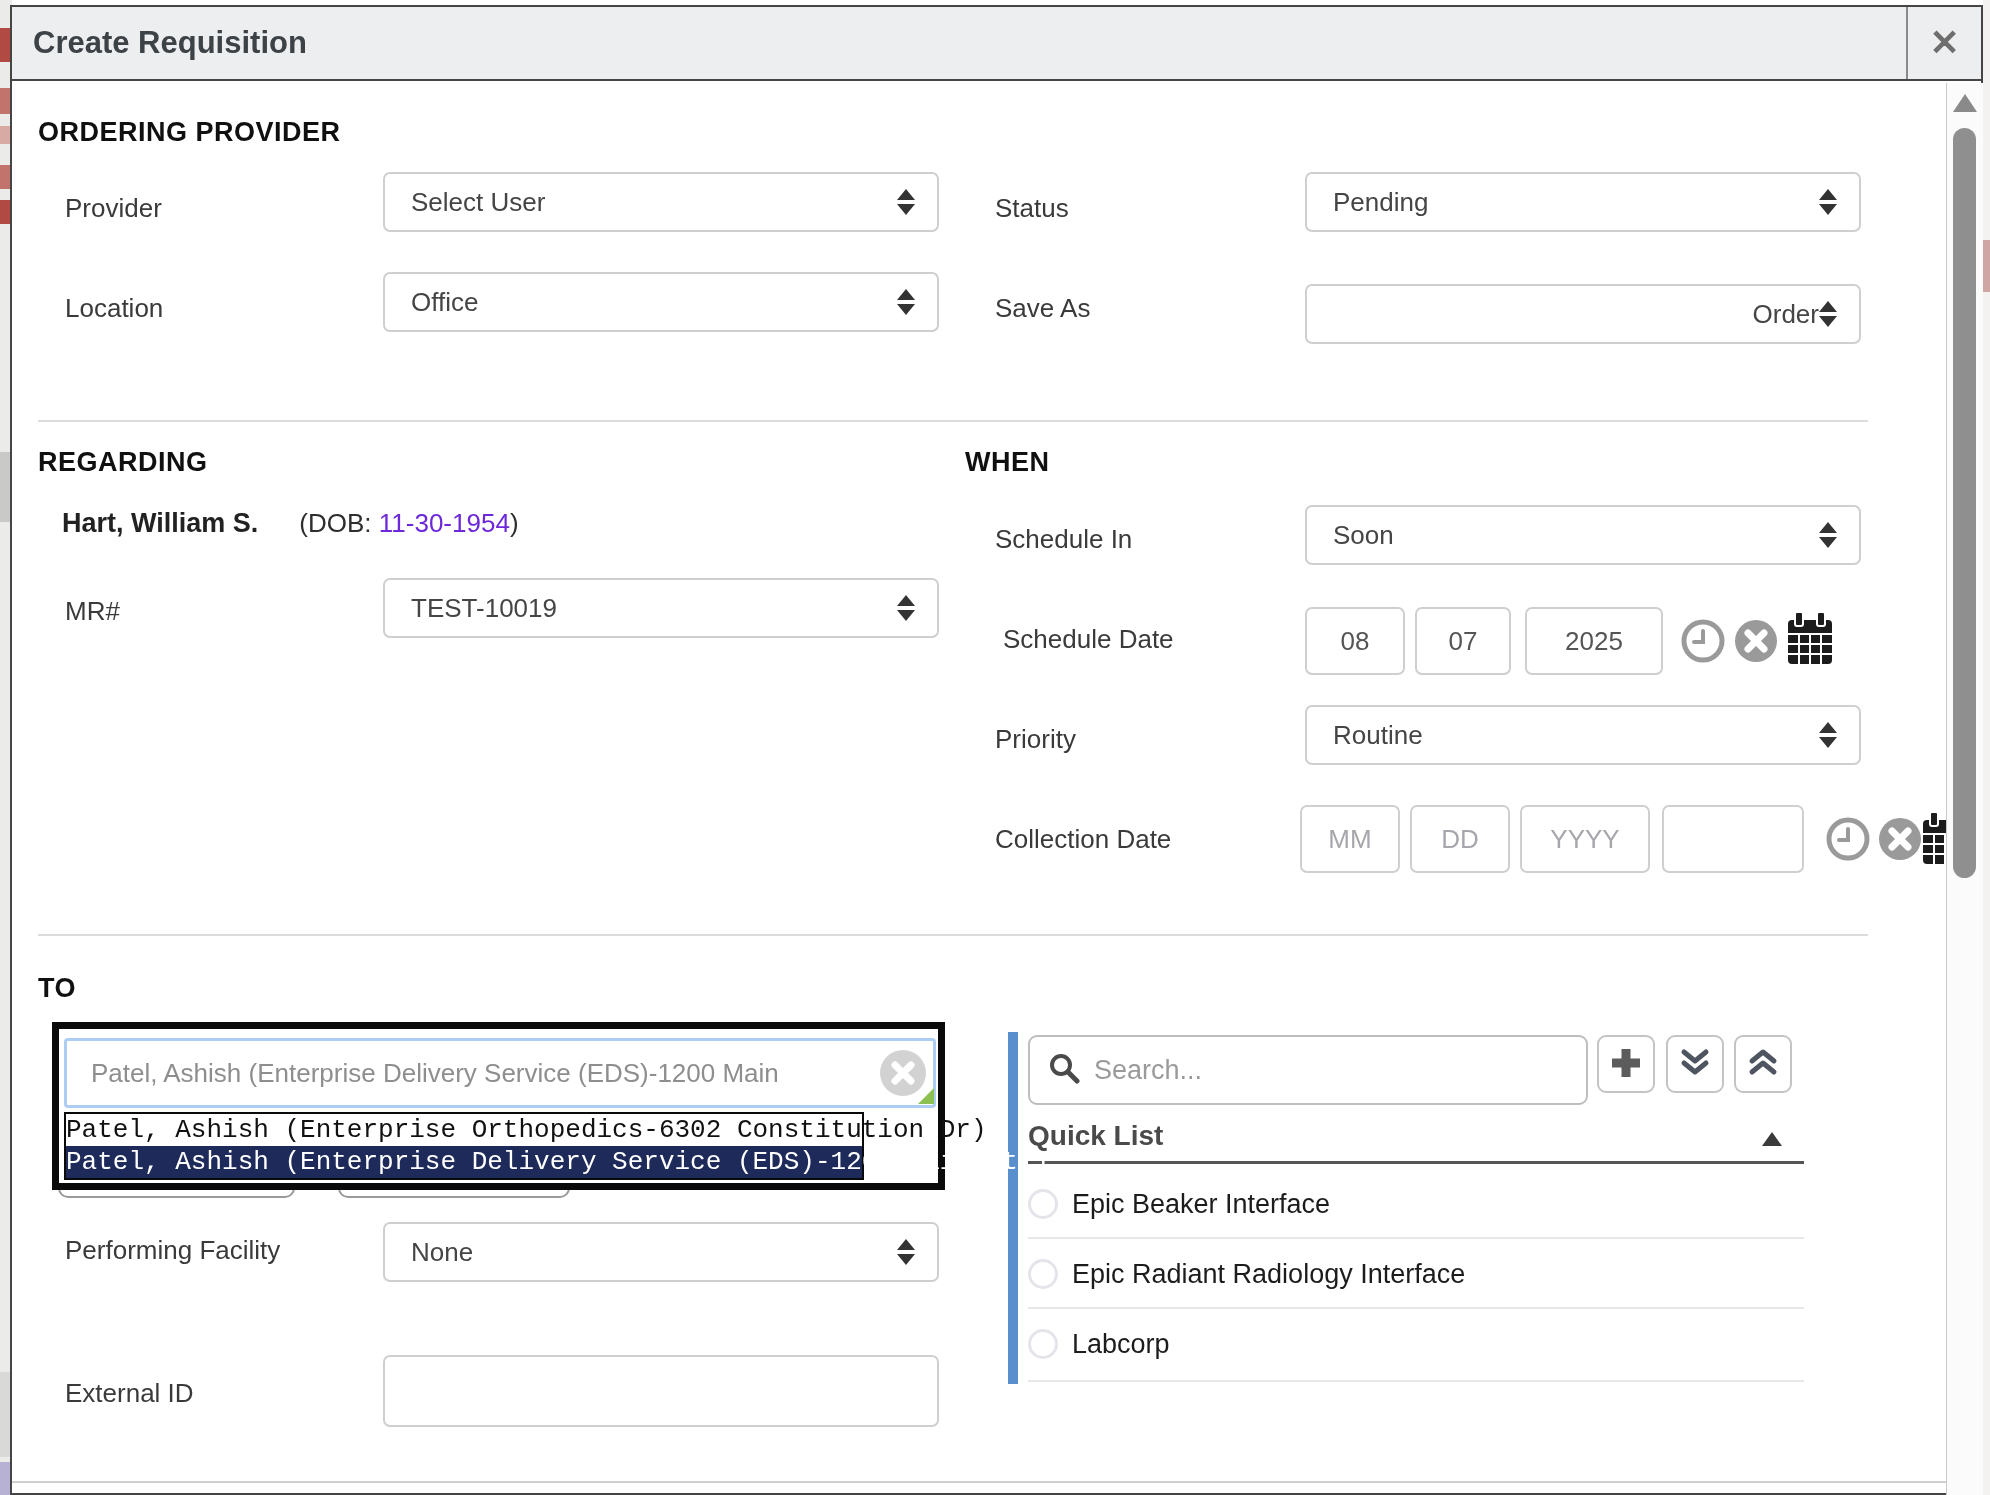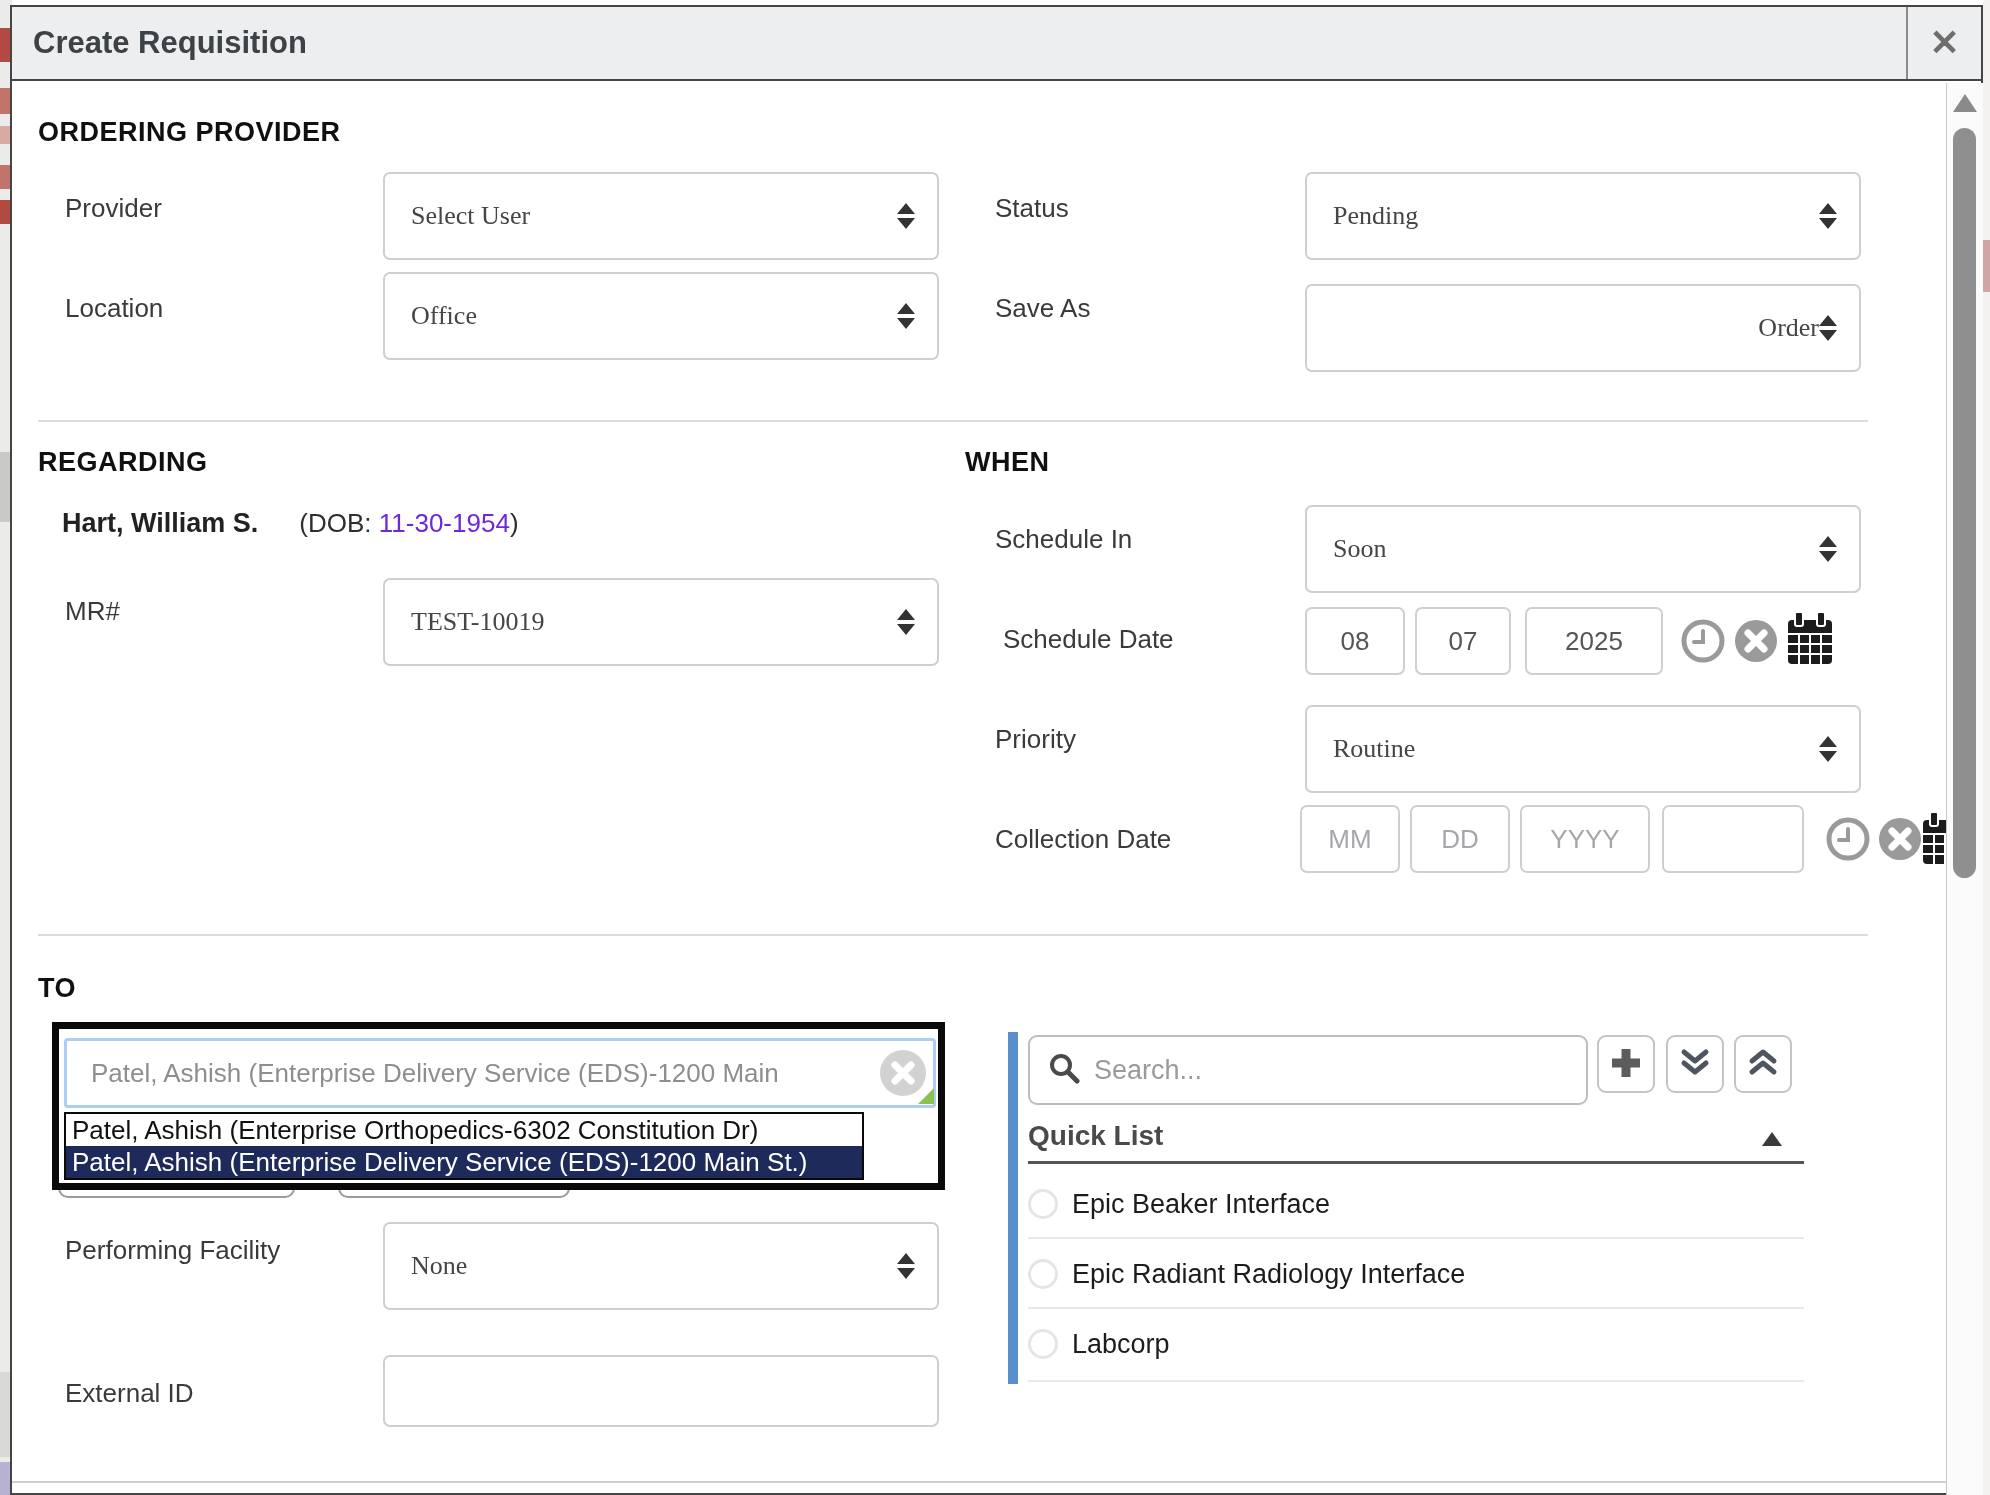--- a/index.html
+++ b/index.html
@@ -19,43 +19,43 @@
   .close-btn{left:1908px;top:7px;width:73px;height:72px;background:#edeef0;border:none;cursor:pointer;
     font-size:36px;font-weight:bold;color:#6e6e6e;line-height:72px;text-align:center;padding:0;}
   
   .sb-track{left:1946px;top:83px;width:37px;height:1412px;background:#fbfbfb;border-left:1px solid #c8c8c8;box-sizing:border-box;}
   .sb-up{left:1953px;top:94px;width:0;height:0;border-left:12px solid transparent;border-right:12px solid transparent;border-bottom:18px solid #8a8a8a;}
   .sb-thumb{left:1953px;top:128px;width:23px;height:750px;background:#8f8f8f;border-radius:12px;}
   
   .section-h{font-size:27px;font-weight:bold;color:#101010;letter-spacing:0.5px;}
   .lbl{font-size:26px;color:#3a3a3a;}
   
-  .sel{width:556px;height:88px;border:2px solid #cfcfcf;border-radius:7px;background:#fff;box-sizing:border-box;
-    display:flex;align-items:center;justify-content:space-between;padding:0 22px 0 26px;cursor:pointer;font-family:Liberation Serif, serif;}
+  .sel{width:556px;height:60px;border:2px solid #cfcfcf;border-radius:7px;background:#fff;box-sizing:border-box;
+    display:flex;align-items:center;justify-content:space-between;padding:0 22px 0 26px;cursor:pointer;}
   .sel-text{font-size:26px;color:#454545;}
   .spin{display:flex;flex-direction:column;align-items:center;gap:4px;}
   .tri-up{width:0;height:0;border-left:9px solid transparent;border-right:9px solid transparent;border-bottom:11px solid #333;}
   .tri-dn{width:0;height:0;border-left:9px solid transparent;border-right:9px solid transparent;border-top:11px solid #333;}
   
   .dbox{height:68px;border:2px solid #cfcfcf;border-radius:7px;background:#fff;box-sizing:border-box;
     font-size:26px;text-align:center;color:#555;outline:none;font-family:"Liberation Sans",sans-serif;}
   .dbox::placeholder{color:#a6a6ac;}
   
   .clock-icon svg, .xcircle-icon svg{display:block;}
   
   .hr{background:#dcdcdc;height:2px;}
   
   .anno-box{left:52px;top:1022px;width:893px;height:168px;border:7px solid #0a0a0a;background:#fff;box-sizing:border-box;z-index:2;}
   .to-input{left:64px;top:1038px;width:872px;height:70px;border:3px solid #aecdf2;border-radius:4px;box-sizing:border-box;
     font-size:26px;color:#8e8e8e;padding:0 70px 0 24px;outline:none;z-index:3;font-family:"Liberation Sans",sans-serif;background:#fff;}
   .clear-circle{left:880px;top:1050px;width:46px;height:46px;border-radius:50%;background:#d2d2d2;z-index:4;border:none;cursor:pointer;padding:0;}
   .clear-circle svg{display:block;margin:auto;}
   .resize-tri{left:918px;top:1088px;width:0;height:0;border-left:16px solid transparent;border-bottom:16px solid #8cc152;z-index:4;}
   .sugg-list{left:64px;top:1112px;width:800px;border:2px solid #0a0a0a;background:#fff;z-index:4;box-sizing:border-box;}
-  .sugg{font-size:26px;height:32px;line-height:32px;padding-left:6px;white-space:nowrap;cursor:pointer;}
+  .sugg{font-size:26px;height:32px;line-height:32px;padding-left:0;white-space:nowrap;cursor:pointer;font-family:Liberation Mono, monospace;}
   .sugg.normal{color:#111;background:#fff;}
   .sugg.selected{color:#fff;background:#1e2a5a;}
   .sliver{position:absolute;background:#fff;border:2px solid #9a9a9a;border-top:none;border-radius:0 0 10px 10px;box-sizing:border-box;z-index:1;}
   
   .accent-bar{left:1008px;top:1032px;width:10px;height:352px;background:#5a8fce;}
   .search-box{left:1028px;top:1035px;width:560px;height:70px;border:2px solid #bdbdbd;border-radius:9px;box-sizing:border-box;background:#fff;
     display:flex;align-items:center;padding:0 14px 0 18px;}
   .search-input{border:none;outline:none;font-size:27px;color:#555;flex:1;margin-left:12px;font-family:"Liberation Sans",sans-serif;}
   .search-input::placeholder{color:#9a9a9a;}
   .sq-btn{position:absolute;top:1035px;width:58px;height:58px;border:2px solid #c4c4c4;border-radius:9px;background:#fff;box-sizing:border-box;

